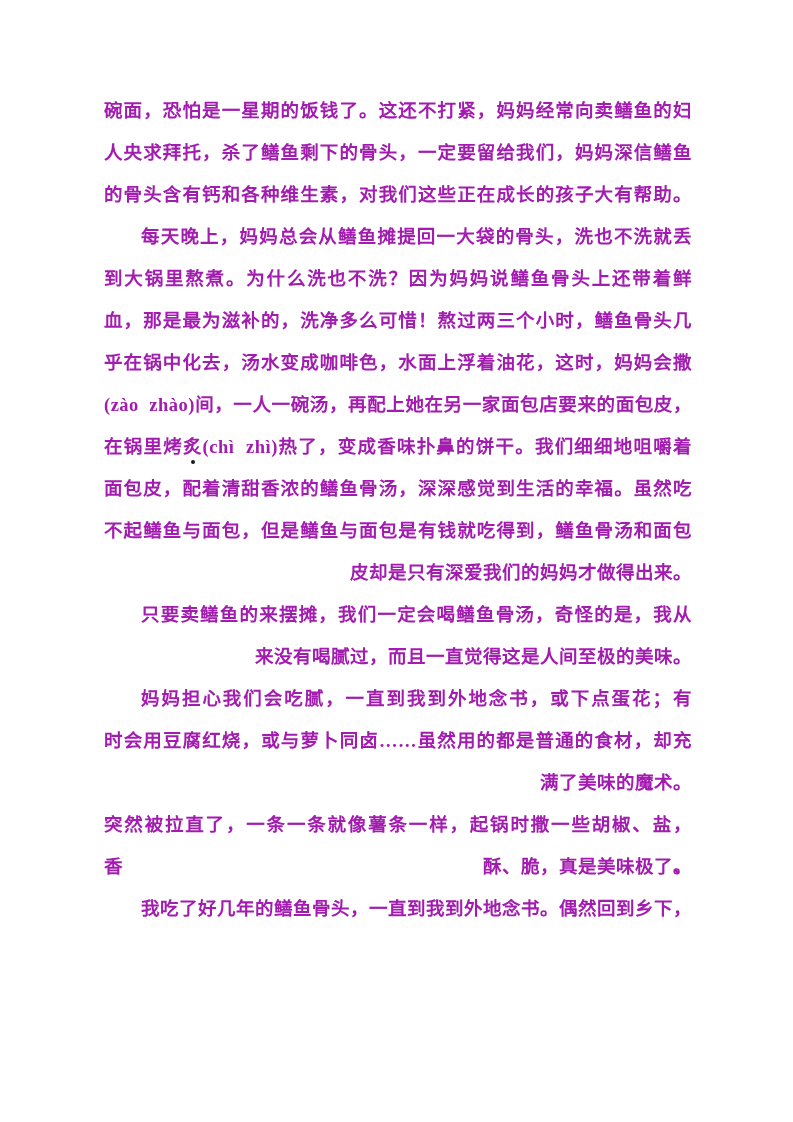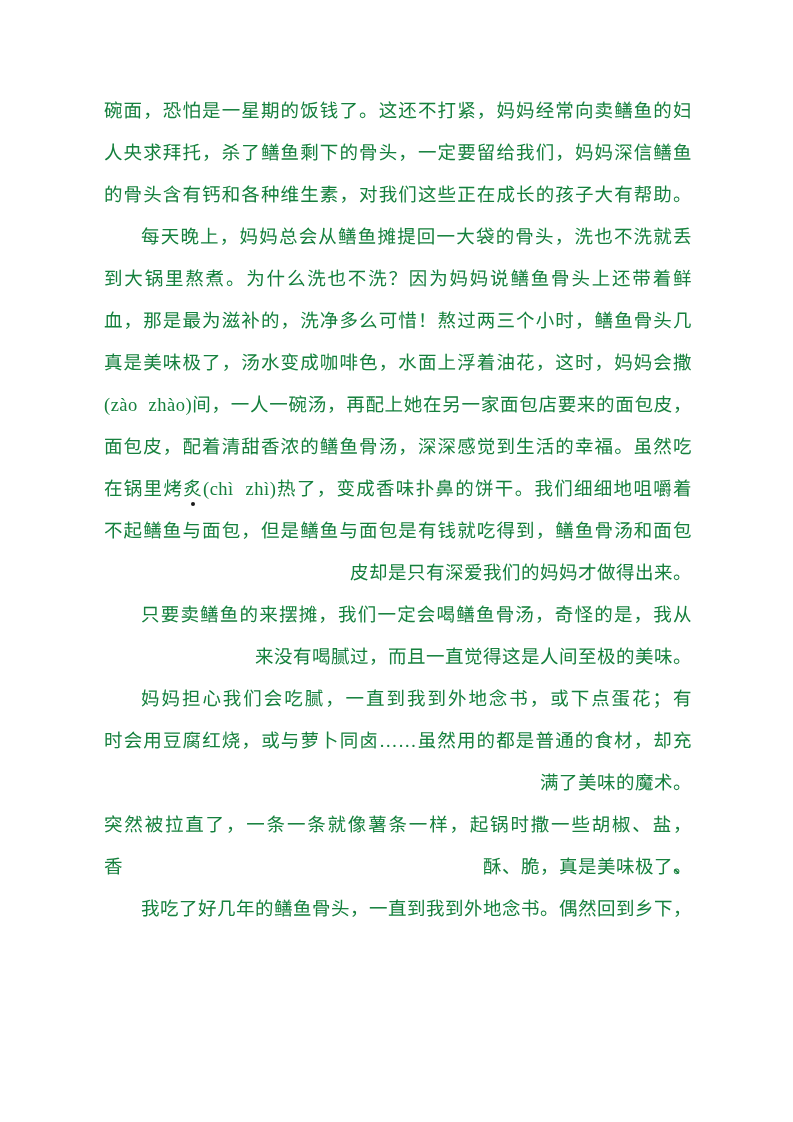--- a/index.html
+++ b/index.html
@@ -7,21 +7,22 @@
       padding: 0;
       background: #ffffff;
     }
     .page {
       position: relative;
       width: 793px;
       height: 1122px;
       background: #ffffff;
       overflow: hidden;
       font-family: "Liberation Serif", "DejaVu Serif", serif;
-      color: #15803d;
+      color: #a21caf;
+      font-weight: bold;
     }
     .text-body {
       position: absolute;
       left: 104px;
       top: 90px;
       width: 588px;
     }
     .line {
       font-size: 18.5px;
       line-height: 42px;
@@ -57,24 +58,24 @@
 <body>
 
 <div class="page">
   <div class="text-body">
       <div class="line justify"><span>碗面，恐怕是一星期的饭钱了。这还不打紧，妈妈经常向卖鳝鱼的妇</span></div>
       <div class="line justify"><span>人央求拜托，杀了鳝鱼剩下的骨头，一定要留给我们，妈妈深信鳝鱼</span></div>
       <div class="line justify"><span>的骨头含有钙和各种维生素，对我们这些正在成长的孩子大有帮助。</span></div>
       <div class="line indent justify"><span>每天晚上，妈妈总会从鳝鱼摊提回一大袋的骨头，洗也不洗就丢</span></div>
       <div class="line justify"><span>到大锅里熬煮。为什么洗也不洗？因为妈妈说鳝鱼骨头上还带着鲜</span></div>
       <div class="line justify"><span>血，那是最为滋补的，洗净多么可惜！熬过两三个小时，鳝鱼骨头几</span></div>
-      <div class="line justify"><span>真是美味极了，汤水变成咖啡色，水面上浮着油花，这时，妈妈会撒</span></div>
+      <div class="line justify"><span>乎在锅中化去，汤水变成咖啡色，水面上浮着油花，这时，妈妈会撒</span></div>
       <div class="line justify"><span>(zào&nbsp;&nbsp;zhào)间，一人一碗汤，再配上她在另一家面包店要来的面包皮，</span></div>
+      <div class="line justify"><span>在锅里烤</span><span class="emph">炙</span><span>(chì&nbsp;&nbsp;zhì)热了，变成香味扑鼻的饼干。我们细细地咀嚼着</span></div>
       <div class="line justify"><span>面包皮，配着清甜香浓的鳝鱼骨汤，深深感觉到生活的幸福。虽然吃</span></div>
-      <div class="line justify"><span>在锅里烤</span><span class="emph">炙</span><span>(chì&nbsp;&nbsp;zhì)热了，变成香味扑鼻的饼干。我们细细地咀嚼着</span></div>
       <div class="line justify"><span>不起鳝鱼与面包，但是鳝鱼与面包是有钱就吃得到，鳝鱼骨汤和面包</span></div>
       <div class="line"><span>皮却是只有深爱我们的妈妈才做得出来。</span></div>
       <div class="line indent justify"><span>只要卖鳝鱼的来摆摊，我们一定会喝鳝鱼骨汤，奇怪的是，我从</span></div>
       <div class="line"><span>来没有喝腻过，而且一直觉得这是人间至极的美味。</span></div>
       <div class="line indent justify"><span>妈妈担心我们会吃腻，一直到我到外地念书，或下点蛋花；有</span></div>
       <div class="line justify"><span>时会用豆腐红烧，或与萝卜同卤……虽然用的都是普通的食材，却充</span></div>
       <div class="line"><span>满了美味的魔术。</span></div>
       <div class="line justify"><span>突然被拉直了，一条一条就像薯条一样，起锅时撒一些胡椒、盐，香、</span></div>
       <div class="line"><span>酥、脆，真是美味极了。</span></div>
       <div class="line indent justify"><span>我吃了好几年的鳝鱼骨头，一直到我到外地念书。偶然回到乡下，</span></div>

